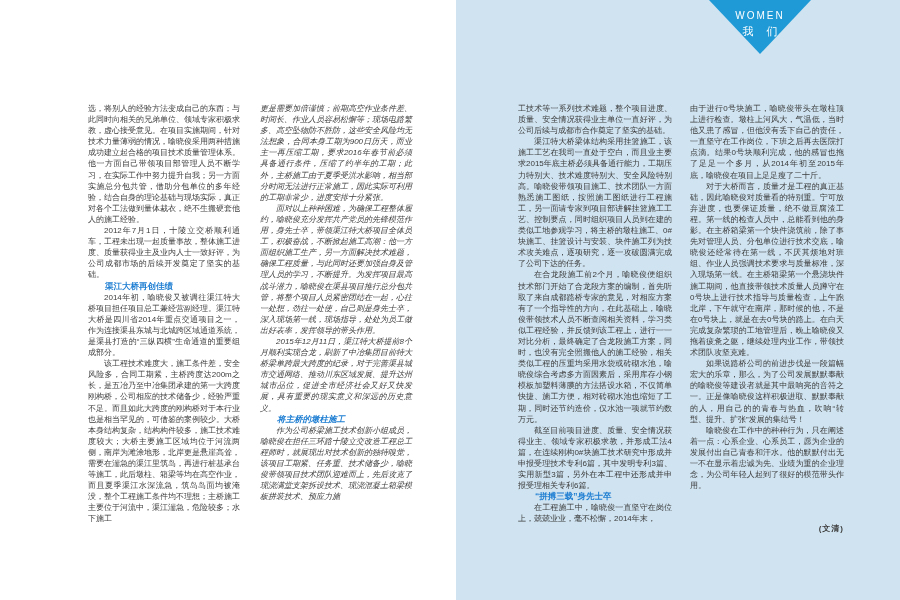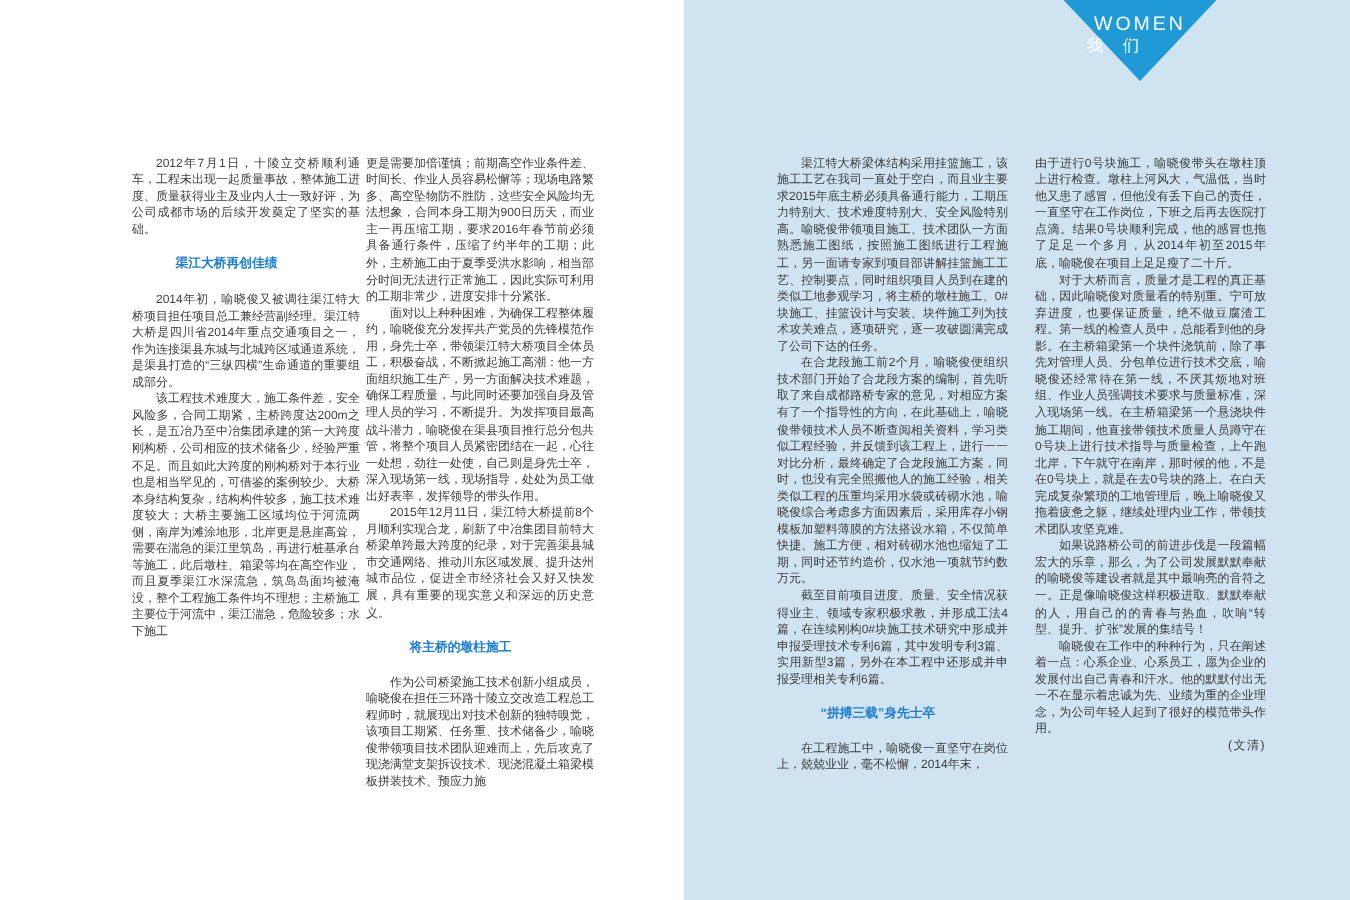--- a/index.html
+++ b/index.html
@@ -12,68 +12,70 @@
     position:absolute;left:456px;top:0;width:444px;height:600px;
     background:var(--right-bg,#cfe3f0);
   }
   .banner-triangle{
     position:absolute;left:709px;top:0;width:102px;height:54px;
     background:var(--banner-bg,#1f9ad6);
     clip-path:polygon(0 0,100% 0,50% 100%);
   }
   .banner-title-en{
     position:absolute;left:709px;top:11px;width:102px;text-align:center;
-    color:#ffffff;font-size:13px;letter-spacing:2px;line-height:10px;
+    color:#ffffff;font-size:10px;letter-spacing:2px;line-height:10px;
   }
   .banner-title-zh{
-    position:absolute;left:691px;top:25px;width:102px;text-align:center;
+    position:absolute;left:709px;top:25px;width:102px;text-align:center;
     color:#ffffff;font-size:11px;letter-spacing:5px;text-indent:5px;line-height:13px;
   }
   .col{
     position:absolute;top:103px;width:152px;
     font-size:8px;line-height:11.1px;text-align:justify;
     color:var(--body-color,#3c3c3c);
   }
   .col-1{left:88px;}
-  .col-2{left:244px;}
+  .col-2{left:260px;font-style:italic;}
   .col-3{left:518px;width:154px;}
   .col-4{left:690px;width:154px;}
   .col p{margin:0;text-indent:2em;}
   .col p.cont{text-indent:0;}
   .col h3{
-    margin:12px;font-size:8.5px;font-weight:bold;text-indent:2em;
+    margin:0;font-size:8.5px;font-weight:bold;text-indent:2em;
     color:var(--heading-color,#1e7ed2);line-height:11.1px;
   }
-  .col p.sig{text-align:right;text-indent:0;letter-spacing:1px;font-weight:normal;}
+  .col p.sig{text-align:right;text-indent:0;letter-spacing:1px;font-weight:bold;margin-top:32px;}
 </style>
 </head>
 <body>
 
 <div id="canvas" style="--right-bg: #cfe3f0; --banner-bg: #1f9ad6; --heading-color: #1e7ed2; --body-color: #3c3c3c;">
   <div class="page-left"></div>
   <div class="page-right"></div>
 
   <div class="banner-triangle"></div>
   <div class="banner-title-en">WOMEN</div>
   <div class="banner-title-zh">我 们</div>
 
   <div class="col col-1">
+      <p class="cont">选，将别人的经验方法变成自己的东西；与此同时向相关的兄弟单位、领域专家积极求教，虚心接受意见。在项目实施期间，针对技术力量薄弱的情况，喻晓俊采用两种措施成功建立起合格的项目技术质量管理体系。他一方面自己带领项目部管理人员不断学习，在实际工作中努力提升自我；另一方面实施总分包共管，借助分包单位的多年经验，结合自身的理论基础与现场实际，真正对各个工法做到量体裁衣，绝不生搬硬套他人的施工经验。</p>
       <p>2012年7月1日，十陵立交桥顺利通车，工程未出现一起质量事故，整体施工进度、质量获得业主及业内人士一致好评，为公司成都市场的后续开发奠定了坚实的基础。</p>
       <h3>渠江大桥再创佳绩</h3>
       <p>2014年初，喻晓俊又被调往渠江特大桥项目担任项目总工兼经营副经理。渠江特大桥是四川省2014年重点交通项目之一，作为连接渠县东城与北城跨区域通道系统，是渠县打造的“三纵四横”生命通道的重要组成部分。</p>
       <p>该工程技术难度大，施工条件差，安全风险多，合同工期紧，主桥跨度达200m之长，是五冶乃至中冶集团承建的第一大跨度刚构桥，公司相应的技术储备少，经验严重不足。而且如此大跨度的刚构桥对于本行业也是相当罕见的，可借鉴的案例较少。大桥本身结构复杂，结构构件较多，施工技术难度较大；大桥主要施工区域均位于河流两侧，南岸为滩涂地形，北岸更是悬崖高耸，需要在湍急的渠江里筑岛，再进行桩基承台等施工，此后墩柱、箱梁等均在高空作业，而且夏季渠江水深流急，筑岛岛面均被淹没，整个工程施工条件均不理想；主桥施工主要位于河流中，渠江湍急，危险较多；水下施工</p>
     </div>
   <div class="col col-2">
       <p class="cont">更是需要加倍谨慎；前期高空作业条件差、时间长、作业人员容易松懈等；现场电路繁多、高空坠物防不胜防，这些安全风险均无法想象，合同本身工期为900日历天，而业主一再压缩工期，要求2016年春节前必须具备通行条件，压缩了约半年的工期；此外，主桥施工由于夏季受洪水影响，相当部分时间无法进行正常施工，因此实际可利用的工期非常少，进度安排十分紧张。</p>
       <p>面对以上种种困难，为确保工程整体履约，喻晓俊充分发挥共产党员的先锋模范作用，身先士卒，带领渠江特大桥项目全体员工，积极奋战，不断掀起施工高潮：他一方面组织施工生产，另一方面解决技术难题，确保工程质量，与此同时还要加强自身及管理人员的学习，不断提升。为发挥项目最高战斗潜力，喻晓俊在渠县项目推行总分包共管，将整个项目人员紧密团结在一起，心往一处想，劲往一处使，自己则是身先士卒，深入现场第一线，现场指导，处处为员工做出好表率，发挥领导的带头作用。</p>
       <p>2015年12月11日，渠江特大桥提前8个月顺利实现合龙，刷新了中冶集团目前特大桥梁单跨最大跨度的纪录，对于完善渠县城市交通网络、推动川东区域发展、提升达州城市品位，促进全市经济社会又好又快发展，具有重要的现实意义和深远的历史意义。</p>
       <h3>将主桥的墩柱施工</h3>
       <p>作为公司桥梁施工技术创新小组成员，喻晓俊在担任三环路十陵立交改造工程总工程师时，就展现出对技术创新的独特嗅觉，该项目工期紧、任务重、技术储备少，喻晓俊带领项目技术团队迎难而上，先后攻克了现浇满堂支架拆设技术、现浇混凝土箱梁模板拼装技术、预应力施</p>
     </div>
   <div class="col col-3">
+      <p class="cont">工技术等一系列技术难题，整个项目进度、质量、安全情况获得业主单位一直好评，为公司后续与成都市合作奠定了坚实的基础。</p>
       <p>渠江特大桥梁体结构采用挂篮施工，该施工工艺在我司一直处于空白，而且业主要求2015年底主桥必须具备通行能力，工期压力特别大、技术难度特别大、安全风险特别高。喻晓俊带领项目施工、技术团队一方面熟悉施工图纸，按照施工图纸进行工程施工，另一面请专家到项目部讲解挂篮施工工艺、控制要点，同时组织项目人员到在建的类似工地参观学习，将主桥的墩柱施工、0#块施工、挂篮设计与安装、块件施工列为技术攻关难点，逐项研究，逐一攻破圆满完成了公司下达的任务。</p>
       <p>在合龙段施工前2个月，喻晓俊便组织技术部门开始了合龙段方案的编制，首先听取了来自成都路桥专家的意见，对相应方案有了一个指导性的方向，在此基础上，喻晓俊带领技术人员不断查阅相关资料，学习类似工程经验，并反馈到该工程上，进行一一对比分析，最终确定了合龙段施工方案，同时，也没有完全照搬他人的施工经验，相关类似工程的压重均采用水袋或砖砌水池，喻晓俊综合考虑多方面因素后，采用库存小钢模板加塑料薄膜的方法搭设水箱，不仅简单快捷、施工方便，相对砖砌水池也缩短了工期，同时还节约造价，仅水池一项就节约数万元。</p>
       <p>截至目前项目进度、质量、安全情况获得业主、领域专家积极求教，并形成工法4篇，在连续刚构0#块施工技术研究中形成并申报受理技术专利6篇，其中发明专利3篇、实用新型3篇，另外在本工程中还形成并申报受理相关专利6篇。</p>
       <h3>“拼搏三载”身先士卒</h3>
       <p>在工程施工中，喻晓俊一直坚守在岗位上，兢兢业业，毫不松懈，2014年末，</p>
     </div>
   <div class="col col-4">
       <p class="cont">由于进行0号块施工，喻晓俊带头在墩柱顶上进行检查。墩柱上河风大，气温低，当时他又患了感冒，但他没有丢下自己的责任，一直坚守在工作岗位，下班之后再去医院打点滴。结果0号块顺利完成，他的感冒也拖了足足一个多月，从2014年初至2015年底，喻晓俊在项目上足足瘦了二十斤。</p>
       <p>对于大桥而言，质量才是工程的真正基础，因此喻晓俊对质量看的特别重。宁可放弃进度，也要保证质量，绝不做豆腐渣工程。第一线的检查人员中，总能看到他的身影。在主桥箱梁第一个块件浇筑前，除了事先对管理人员、分包单位进行技术交底，喻晓俊还经常待在第一线，不厌其烦地对班组、作业人员强调技术要求与质量标准，深入现场第一线。在主桥箱梁第一个悬浇块件施工期间，他直接带领技术质量人员蹲守在0号块上进行技术指导与质量检查，上午跑北岸，下午就守在南岸，那时候的他，不是在0号块上，就是在去0号块的路上。在白天完成复杂繁琐的工地管理后，晚上喻晓俊又拖着疲惫之躯，继续处理内业工作，带领技术团队攻坚克难。</p>
       <p>如果说路桥公司的前进步伐是一段篇幅宏大的乐章，那么，为了公司发展默默奉献的喻晓俊等建设者就是其中最响亮的音符之一。正是像喻晓俊这样积极进取、默默奉献的人，用自己的的青春与热血，吹响“转型、提升、扩张”发展的集结号！</p>

